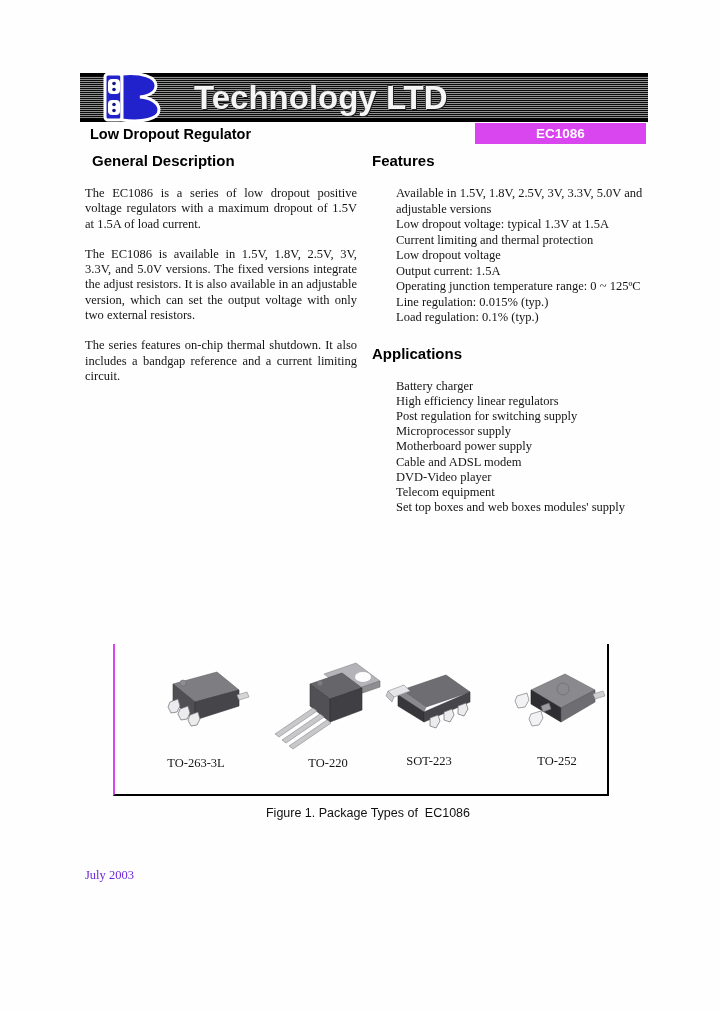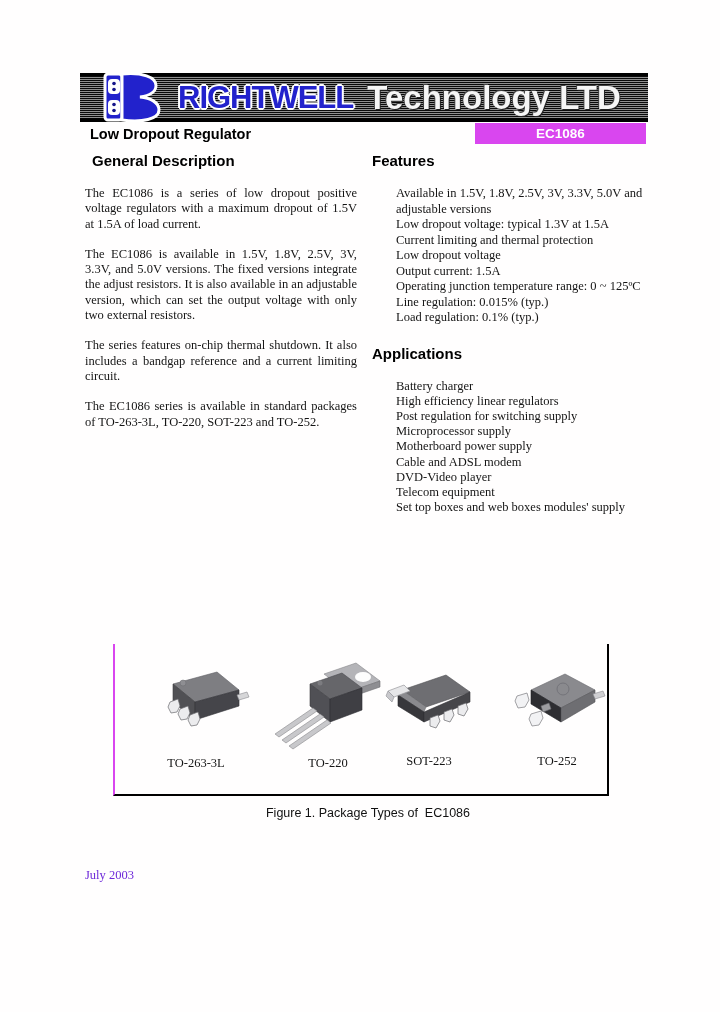--- a/index.html
+++ b/index.html
@@ -106,33 +106,31 @@
       <rect x="7" y="3" width="17" height="46" rx="3"></rect>
       <path d="M24,3 C44,1 58,6 58,14.5 C58,21.5 50,25 42,26 C52,27 61,31 61,39 C61,48 44,52 24,49 Z"></path>
     </g>
     <rect x="10" y="8" width="12" height="15" rx="4" fill="#ffffff"></rect>
     <rect x="10" y="29" width="12" height="15" rx="4" fill="#ffffff"></rect>
     <circle cx="16" cy="12.5" r="1.8" fill="#15158a"></circle>
     <circle cx="16" cy="18.5" r="1.8" fill="#15158a"></circle>
     <circle cx="16" cy="33.5" r="1.8" fill="#15158a"></circle>
     <circle cx="16" cy="39.5" r="1.8" fill="#15158a"></circle>
   </svg>
-  <span class="brand-rest">RIGHTWELL</span>
   <span class="brand-suffix">Technology LTD</span>
 </div>
 
 <div class="subheader-title">Low Dropout Regulator</div>
 <div class="part-box">EC1086</div>
 
 <div class="col-left">
   <h2 class="sec">General Description</h2>
   <p>The EC1086 is a series of low dropout positive voltage regulators with a maximum dropout of 1.5V at 1.5A of load current.</p>
   <p>The EC1086 is available in 1.5V, 1.8V, 2.5V, 3V, 3.3V, and 5.0V versions. The fixed versions integrate the adjust resistors. It is also available in an adjustable version, which can set the output voltage with only two external resistors.</p>
   <p>The series features on-chip thermal shutdown. It also includes a bandgap reference and a current limiting circuit.</p>
-  <p>The EC1086 series is available in standard packages of TO-263-3L, TO-220, SOT-223 and TO-252.</p>
 </div>
 
 <div class="col-right">
   <h2 class="sec">Features</h2>
   <ul class="plain-list features-list">
     <li>Available in 1.5V, 1.8V, 2.5V, 3V, 3.3V, 5.0V and adjustable versions</li>
     <li>Low dropout voltage: typical 1.3V at 1.5A</li>
     <li>Current limiting and thermal protection</li>
     <li>Low dropout voltage</li>
     <li>Output current: 1.5A</li>

